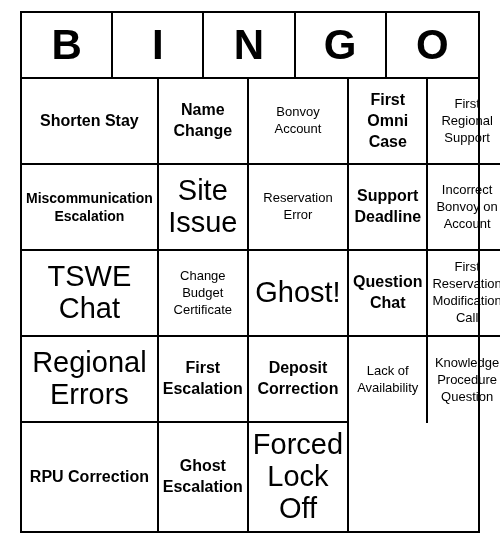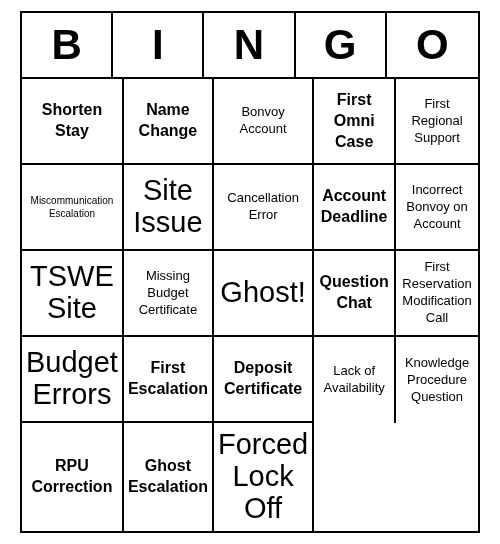--- a/index.html
+++ b/index.html
@@ -56,22 +56,23 @@
       font-size: 13px;
       line-height: 1.3;
       font-weight: normal;
     }
     .cell-text.xlarge {
       font-size: 29px;
       font-weight: normal;
       line-height: 1.1;
     }
     .cell-text.small {
-      font-size: 10px;
+      font-size: 14px;
       line-height: 1.3;
+      font-weight: bold;
     }
     .cell-text.medium {
       font-size: 16px;
       font-weight: bold;
       line-height: 1.3;
     }
   </style>
 </head>
 <body>
 
@@ -99,51 +100,51 @@
       <div class="bingo-cell">
         <span class="cell-text">First Regional Support</span>
       </div>
       <div class="bingo-cell">
         <span class="cell-text small">Miscommunication Escalation</span>
       </div>
       <div class="bingo-cell">
         <span class="cell-text xlarge">Site Issue</span>
       </div>
       <div class="bingo-cell">
-        <span class="cell-text">Cancellation Error</span>
+        <span class="cell-text">Reservation Error</span>
       </div>
       <div class="bingo-cell">
-        <span class="cell-text medium">Account Deadline</span>
+        <span class="cell-text medium">Support Deadline</span>
       </div>
       <div class="bingo-cell">
         <span class="cell-text">Incorrect Bonvoy on Account</span>
       </div>
       <div class="bingo-cell">
-        <span class="cell-text xlarge">TSWE Site</span>
+        <span class="cell-text xlarge">TSWE Chat</span>
       </div>
       <div class="bingo-cell">
-        <span class="cell-text">Missing Budget Certificate</span>
+        <span class="cell-text">Change Budget Certificate</span>
       </div>
       <div class="bingo-cell">
         <span class="cell-text xlarge">Ghost!</span>
       </div>
       <div class="bingo-cell">
         <span class="cell-text medium">Question Chat</span>
       </div>
       <div class="bingo-cell">
         <span class="cell-text">First Reservation Modification Call</span>
       </div>
       <div class="bingo-cell">
-        <span class="cell-text xlarge">Budget Errors</span>
+        <span class="cell-text xlarge">Regional Errors</span>
       </div>
       <div class="bingo-cell">
         <span class="cell-text medium">First Escalation</span>
       </div>
       <div class="bingo-cell">
-        <span class="cell-text medium">Deposit Certificate</span>
+        <span class="cell-text medium">Deposit Correction</span>
       </div>
       <div class="bingo-cell">
         <span class="cell-text">Lack of Availability</span>
       </div>
       <div class="bingo-cell">
         <span class="cell-text">Knowledge Procedure Question</span>
       </div>
       <div class="bingo-cell">
         <span class="cell-text medium">RPU Correction</span>
       </div>

